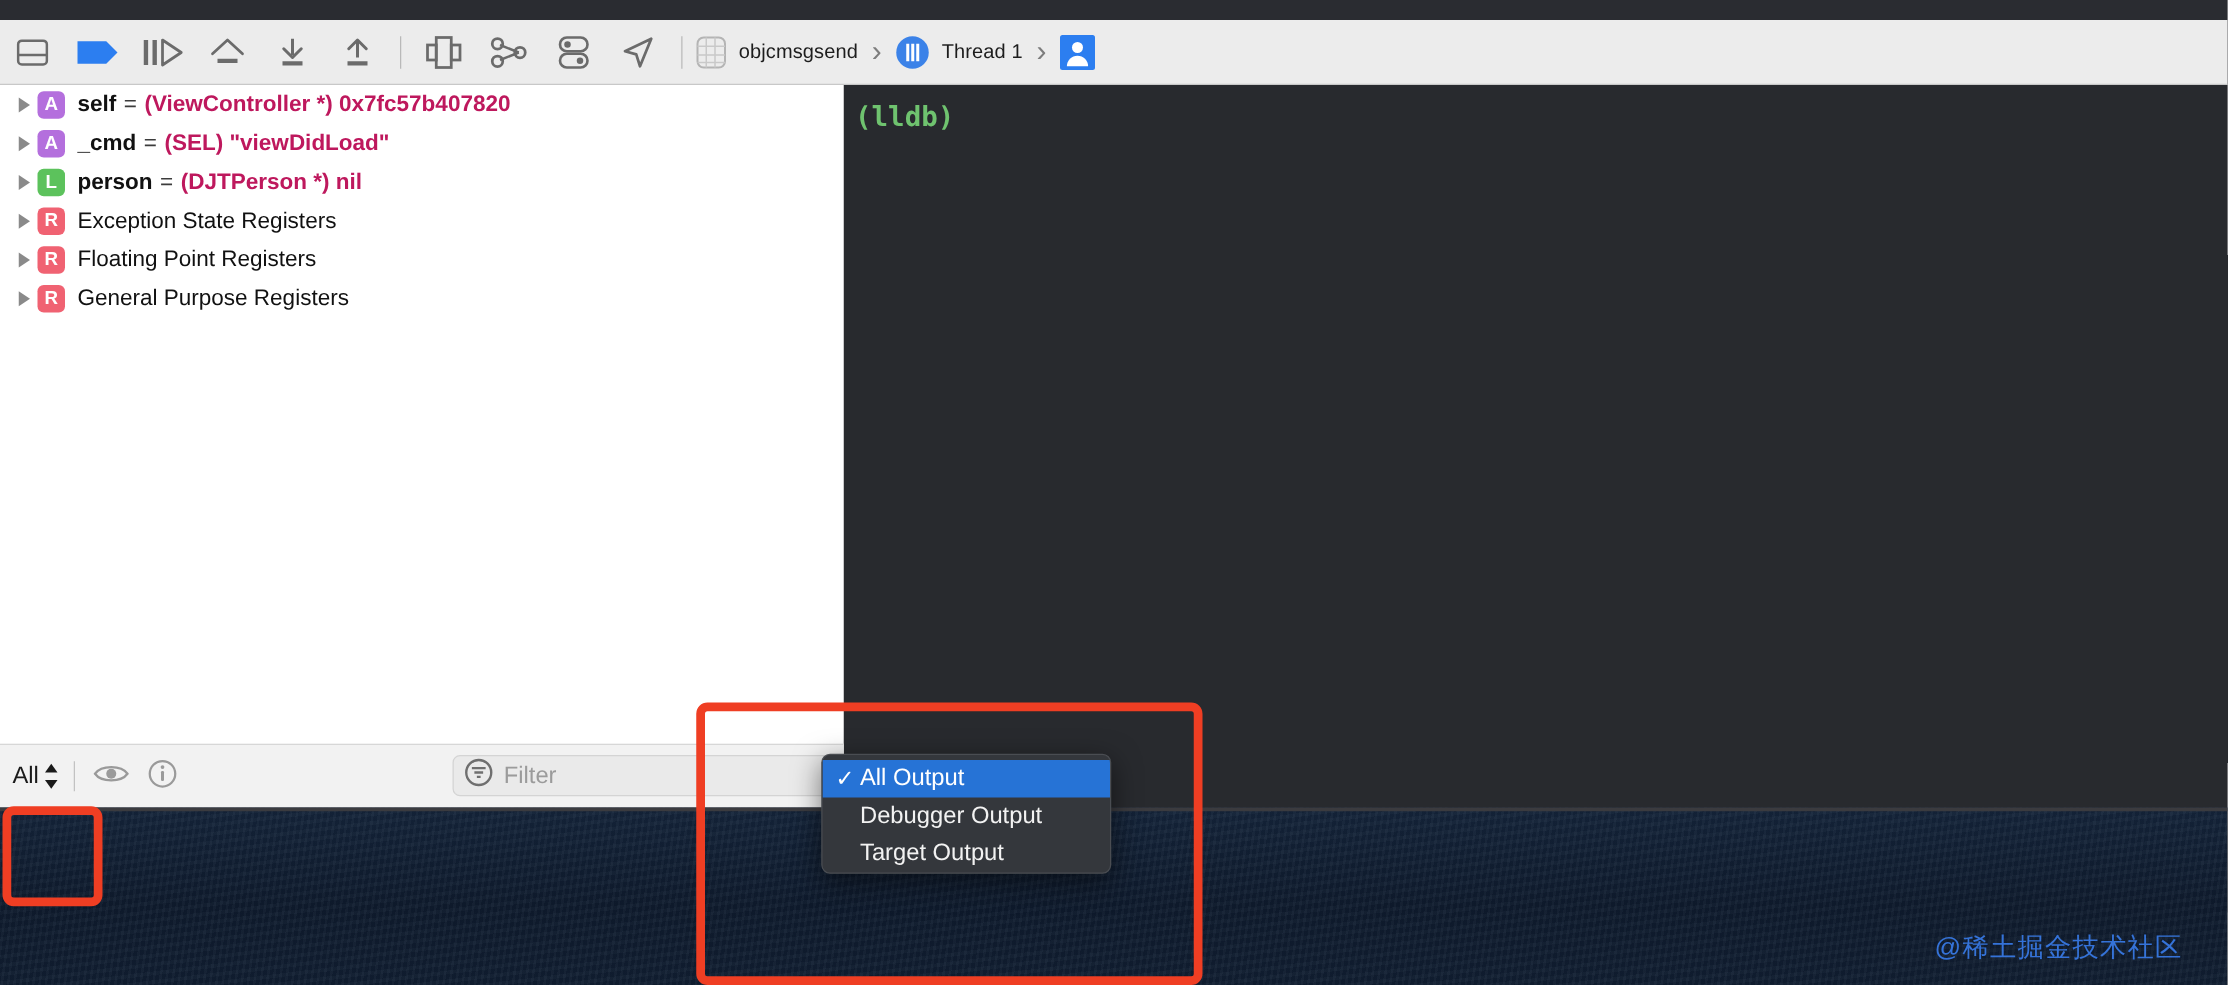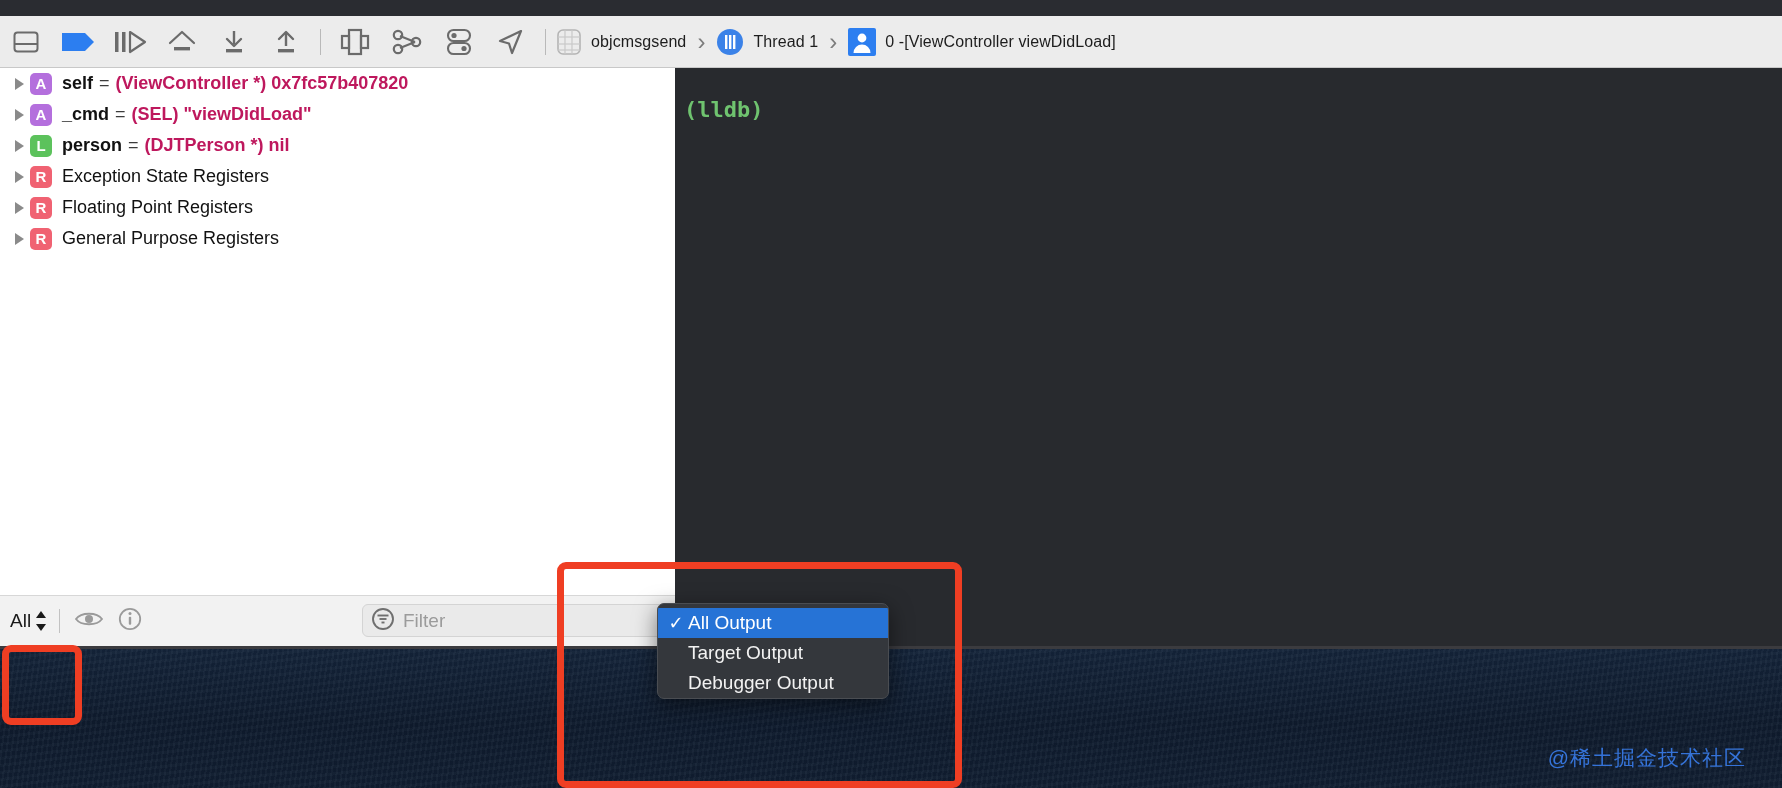--- a/index.html
+++ b/index.html
@@ -82,21 +82,21 @@
   .var-title { font-weight:normal; color:#111; }
 
   
   #console {
     position:absolute; left:675px; top:68px; width:1107px; height:662px;
     background:#282a2e; overflow:hidden;
   }
   #console-text {
     font-family:"DejaVu Sans Mono", monospace;
     font-size:22px; color:#6fc36f; font-weight:bold;
-    padding:14px 0 0 9px; white-space:pre;margin-top:15px;
+    padding:14px 0 0 9px; white-space:pre;
   }
 
   
   #bottombar {
     position:absolute; left:0; top:595px; width:675px; height:51px;
     background:#f2f2f2; border-top:1px solid #d7d7d7;
     display:flex; align-items:center;
   }
   #scope-popup {
     display:flex; align-items:center; gap:4px;
@@ -299,21 +299,20 @@
     <span class="crumb-arrow">›</span>
 
     <div class="crumb">
       <span class="crumb-icon">
         <svg width="28" height="28" viewBox="0 0 28 28">
           <rect x="0" y="0" width="28" height="28" rx="2" fill="#2c7ef0"></rect>
           <circle cx="14" cy="10" r="4.4" fill="#ffffff"></circle>
           <path d="M5.5 25 a8.5 8.5 0 0 1 17 0 Z" fill="#ffffff"></path>
         </svg>
       </span>
-      <span class="crumb-text">0 -[ViewController viewDidLoad]</span>
     </div>
 
   </div>
 </div>
 
 <div id="variables-pane">
 
   <div class="var-row">
     <span class="disclosure">
       <svg width="13" height="14" viewBox="0 0 13 14">
@@ -437,22 +436,22 @@
 <div id="wallpaper-top-edge"></div>
 <div id="watermark">@稀土掘金技术社区</div>
 
 <div id="output-menu">
   <div class="menu-item selected">
     <span class="menu-check">✓</span>
     <span class="menu-label">All Output</span>
   </div>
   <div class="menu-item">
     <span class="menu-check"></span>
-    <span class="menu-label">Target Output</span>
+    <span class="menu-label">Debugger Output</span>
   </div>
   <div class="menu-item">
     <span class="menu-check"></span>
-    <span class="menu-label">Debugger Output</span>
+    <span class="menu-label">Target Output</span>
   </div>
 </div>
 
 <div class="redbox" id="redbox-scope"></div>
 <div class="redbox" id="redbox-menu"></div>
 
 </body></html>

